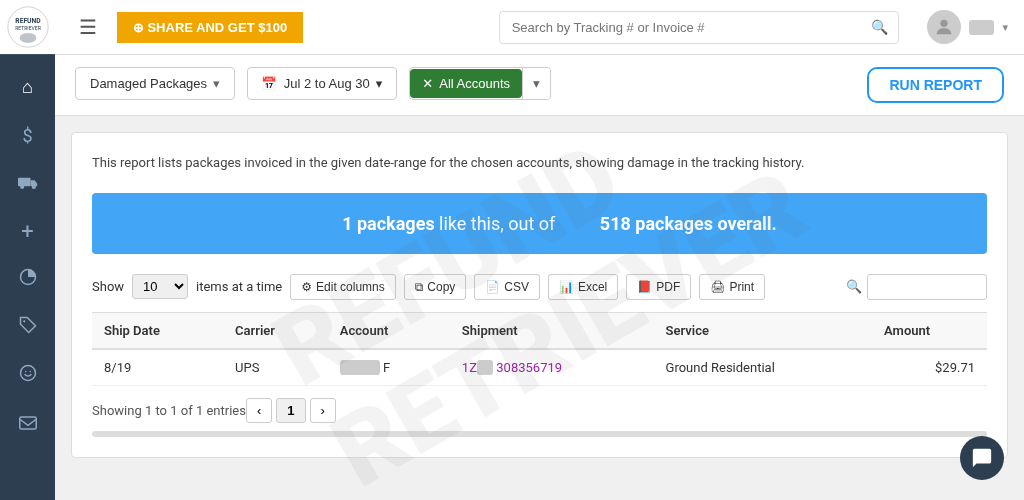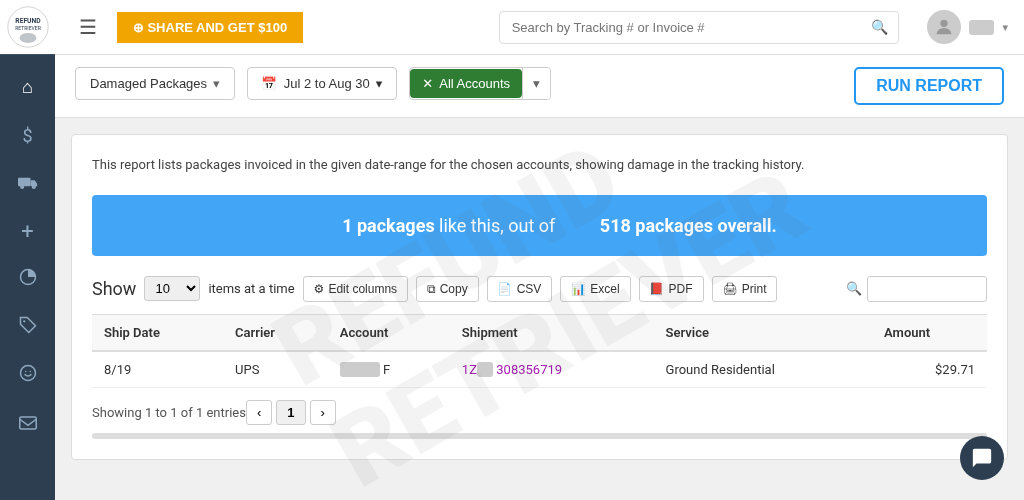--- a/index.html
+++ b/index.html
@@ -199,23 +199,23 @@
       border: none;
       border-left: 1px solid #ccc;
       padding: 8px 10px;
       cursor: pointer;
       color: #666;
     }
     .run-report-btn {
       background: #fff;
       border: 2px solid #2196f3;
       color: #2196f3;
-      border-radius: 5px;
+      border-radius: 10px;
       padding: 8px 20px;
-      font-size: 16px;
+      font-size: 14px;
       font-weight: 600;
       cursor: pointer;
       margin-left: auto;
     }
 
     
     .report-content {
       margin: 16px;
       background: #fff;
       border-radius: 4px;
@@ -246,21 +246,21 @@
 
     
     .table-controls {
       display: flex;
       align-items: center;
       gap: 8px;
       margin-bottom: 12px;
       flex-wrap: wrap;
     }
     .show-label {
-      font-size: 18px;
+      font-size: 13px;
       color: #333;
     }
     .items-select {
       border: 1px solid #ccc;
       border-radius: 3px;
       padding: 3px 6px;
       font-size: 13px;
     }
     .items-label {
       font-size: 13px;

